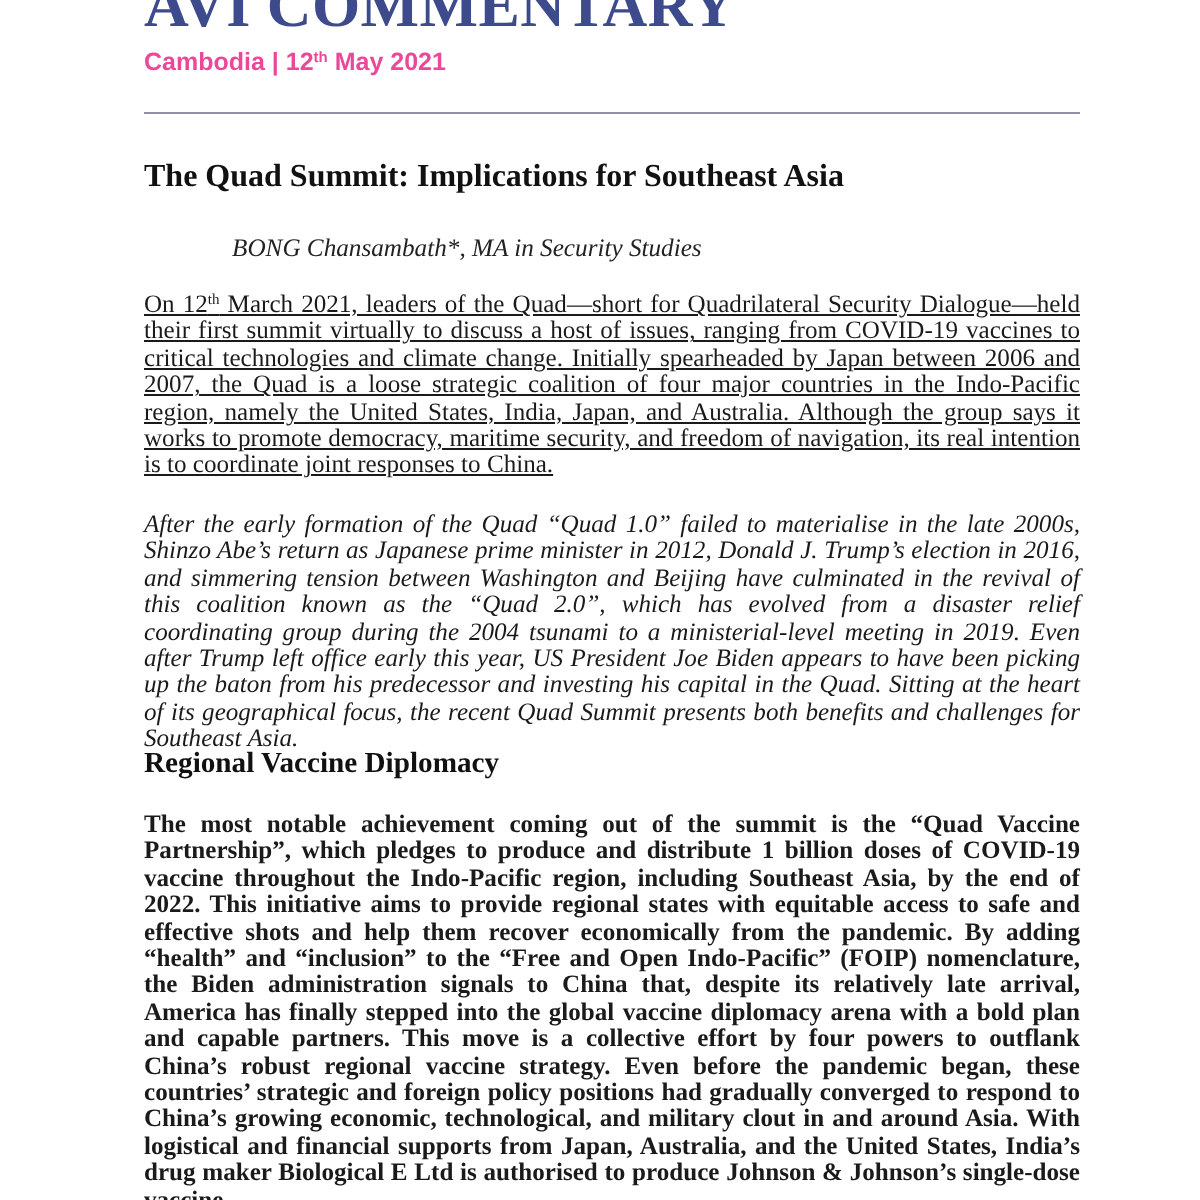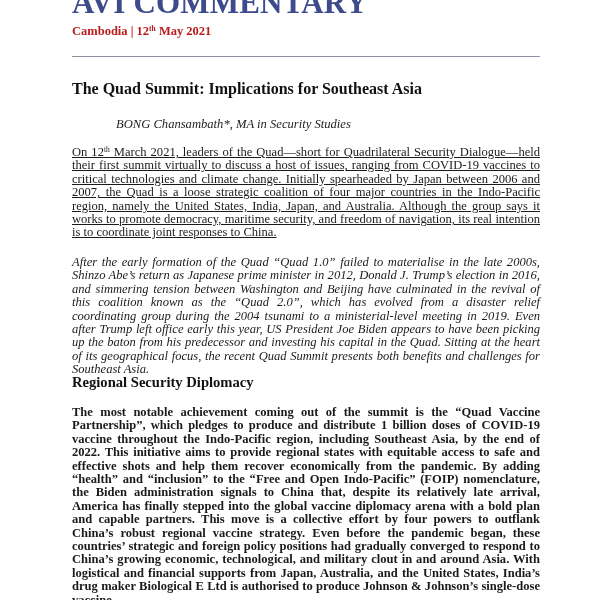--- a/index.html
+++ b/index.html
@@ -25,25 +25,25 @@
       font-size: 31px;
       line-height: 31px;
       letter-spacing: 0.2px;
       color: #3d4b8c;
       white-space: nowrap;
     }
     .dateline {
       position: absolute;
       left: 72px;
       top: 24px;
-      font-family: Liberation Serif, serif;
+      font-family: Liberation Sans, sans-serif;
       font-weight: bold;
       font-size: 12.5px;
       line-height: 14px;
-      color: #b91c1c;
+      color: #ec4899;
       white-space: nowrap;
     }
     .dateline sup, .body-text sup {
       font-size: 7.5px;
       line-height: 0;
       vertical-align: 4px;
     }
     .rule {
       position: absolute;
       left: 72px;
@@ -116,15 +116,15 @@
 <div class="rule"></div>
 
 <h2 class="article-title">The Quad Summit: Implications for Southeast Asia</h2>
 
 <div class="byline">BONG Chansambath*, MA in Security Studies</div>
 
 <p class="body-text last-line-left" id="para-1"><span>On 12</span><sup>th</sup><span> March 2021, leaders of the Quad—short for Quadrilateral Security Dialogue—held their first summit virtually to discuss a host of issues, ranging from COVID-19 vaccines to critical technologies and climate change. Initially spearheaded by Japan between 2006 and 2007, the Quad is a loose strategic coalition of four major countries in the Indo-Pacific region, namely the United States, India, Japan, and Australia. Although the group says it works to promote democracy, maritime security, and freedom of navigation, its real intention is to coordinate joint responses to China.</span></p>
 
 <p class="body-text last-line-left" id="para-2">After the early formation of the Quad “Quad 1.0” failed to materialise in the late 2000s, Shinzo Abe’s return as Japanese prime minister in 2012, Donald J. Trump’s election in 2016, and simmering tension between Washington and Beijing have culminated in the revival of this coalition known as the “Quad 2.0”, which has evolved from a disaster relief coordinating group during the 2004 tsunami to a ministerial-level meeting in 2019. Even after Trump left office early this year, US President Joe Biden appears to have been picking up the baton from his predecessor and investing his capital in the Quad. Sitting at the heart of its geographical focus, the recent Quad Summit presents both benefits and challenges for Southeast Asia.</p>
 
-<h3 class="section-heading">Regional Security Diplomacy</h3>
+<h3 class="section-heading">Regional Vaccine Diplomacy</h3>
 
 <p class="body-text last-line-left" id="para-3">The most notable achievement coming out of the summit is the “Quad Vaccine Partnership”, which pledges to produce and distribute 1 billion doses of COVID-19 vaccine throughout the Indo-Pacific region, including Southeast Asia, by the end of 2022. This initiative aims to provide regional states with equitable access to safe and effective shots and help them recover economically from the pandemic. By adding “health” and “inclusion” to the “Free and Open Indo-Pacific” (FOIP) nomenclature, the Biden administration signals to China that, despite its relatively late arrival, America has finally stepped into the global vaccine diplomacy arena with a bold plan and capable partners. This move is a collective effort by four powers to outflank China’s robust regional vaccine strategy. Even before the pandemic began, these countries’ strategic and foreign policy positions had gradually converged to respond to China’s growing economic, technological, and military clout in and around Asia. With logistical and financial supports from Japan, Australia, and the United States, India’s drug maker Biological E Ltd is authorised to produce Johnson &amp; Johnson’s single-dose vaccine.</p>
 
 </body></html>

